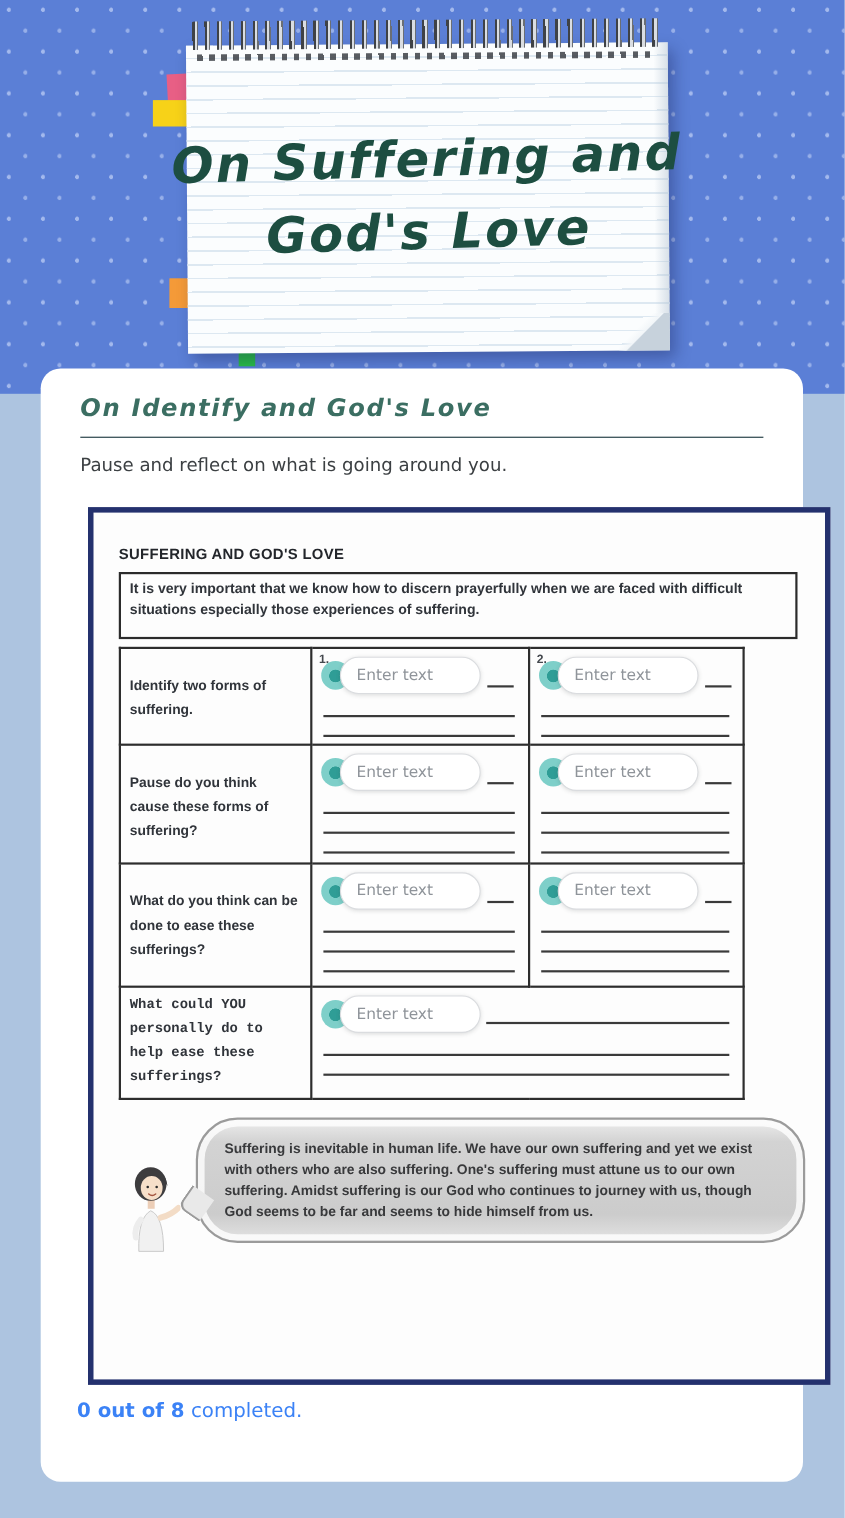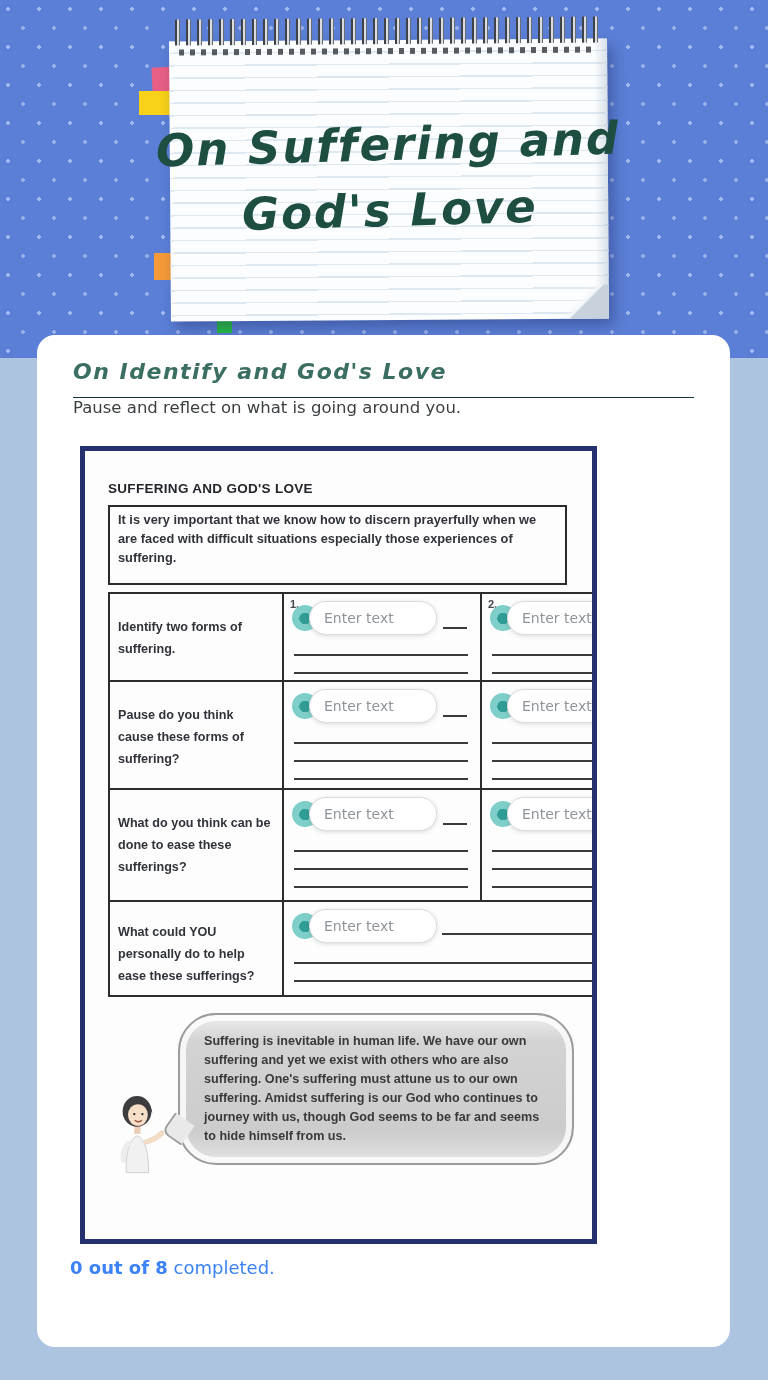--- a/index.html
+++ b/index.html
@@ -51,39 +51,39 @@
     background:linear-gradient(315deg, #c7d2dc 0 48%, #f2f6f9 50%, transparent 62%);
   }
 
   
   .card {
     position:absolute; left:37px; top:335px; width:693px; height:1012px;
     background:#ffffff; border-radius:18px; padding:24px 36px 0 36px;
   }
   .card-title { font-size:22px; font-weight:700; font-style:italic; letter-spacing:1.5px; color:#3b6e62; }
   .card-divider { margin-top:13px; border-bottom:1.8px solid #17333b; }
-  .card-instruction { font-size:16.5px; color:#3c4043; }
+  .card-instruction { margin-top:15px; font-size:16.5px; color:#3c4043; }
 
   
   .worksheet {
-    margin-top:29px; margin-left:7px; width:517px; height:798px;
+    margin-top:29px; margin-left:7px; width:675px; height:798px;
     border:5px solid #24316e; background:#fdfdfd; padding:30px 10px 0 23px;
     font-family:"Liberation Sans", sans-serif; color:#30343a; overflow:hidden;
   }
   .ws-heading { font-size:13.5px; font-weight:700; letter-spacing:.3px; color:#23262b; }
   .ws-introbox {
     margin-top:9px; margin-right:15px; border:2px solid #2b2b2b;
     padding:3px 8px 16px 8px; font-size:12.8px; font-weight:600; line-height:19px;
   }
   .ws-prompt { margin-top:13px; margin-right:12px; font-size:12.8px; font-weight:600; line-height:22px; }
 
   table.ws-table { margin-top:7px; width:567px; border-collapse:collapse; table-layout:fixed; }
   .ws-table td { border:2px solid #2d2d2d; vertical-align:top; }
   .qcell { padding:22px 10px 8px 8px; font-size:12.6px; font-weight:600; line-height:22px; }
-  .qcell.top { padding-top:19px; }
+  .qcell.top { padding-top:4px;font-family:Liberation Mono, monospace; }
   .acell { padding:4px 10px 6px 8px; }
 
   .input-row { display:flex; align-items:center; height:40px; position:relative; }
   .blank-num { position:absolute; left:-2px; top:0px; font-size:11px; font-weight:700; color:#44484e; z-index:0; }
   .blank-dot {
     flex:0 0 26px; width:26px; height:26px; border-radius:50%;
     background:radial-gradient(circle at 50% 52%, #2f9d96 0 5.5px, #7ecfc9 6px 100%);
     margin-right:-9px; position:relative; z-index:1;
   }
   .wz-input {

